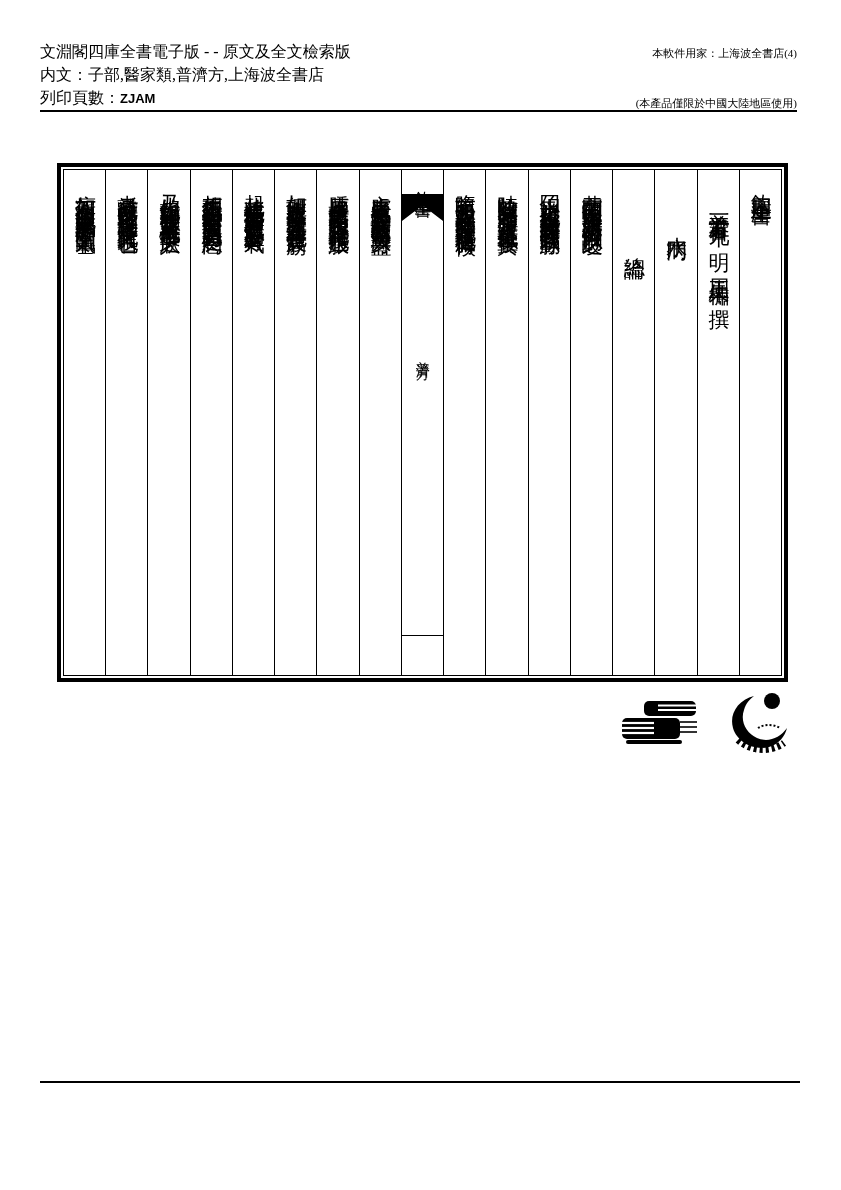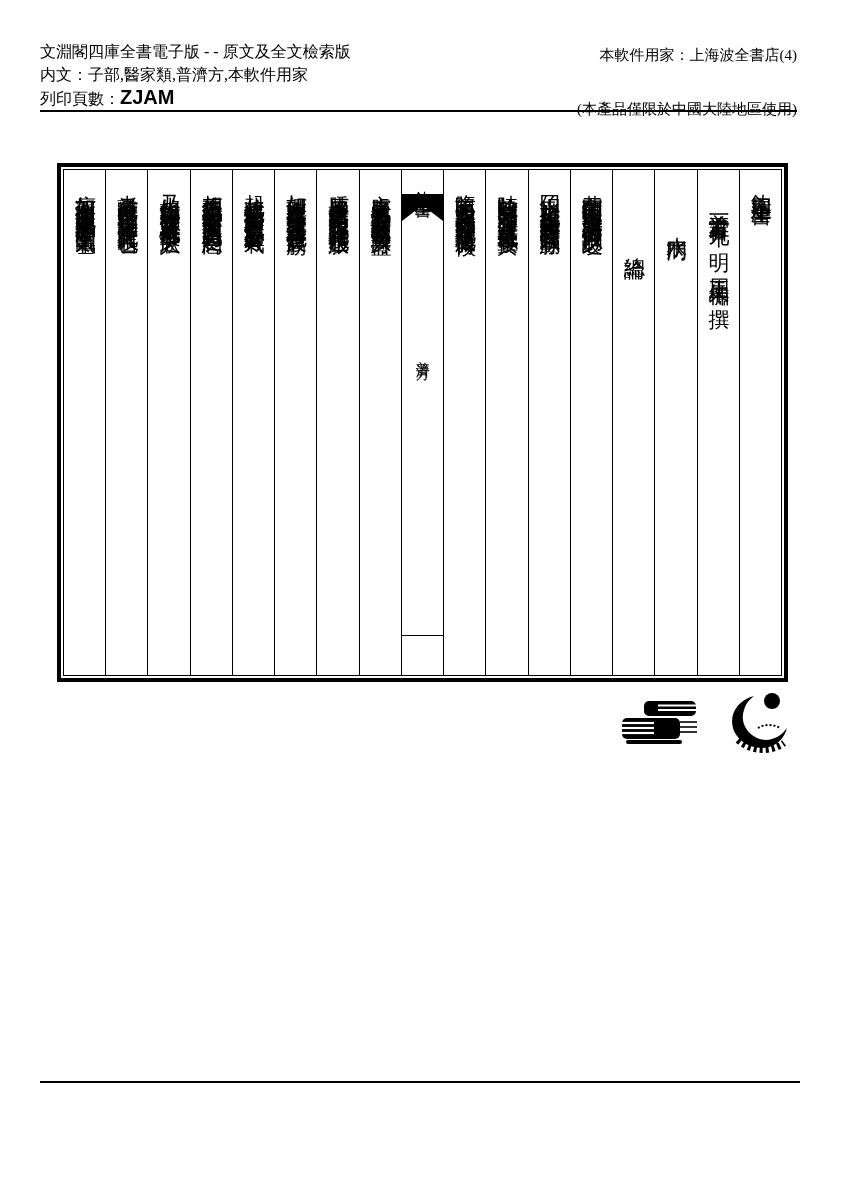--- a/index.html
+++ b/index.html
@@ -9,23 +9,23 @@
     width: 841px;
     height: 1094px;
     background: #ffffff;
     color: #000;
     font-family: "Liberation Serif", serif;
     overflow: hidden;
   }
 
   
   .header-left  { position: absolute; left: 40px;  top: 40px;  font-size: 16px; line-height: 23px; }
-  .header-right { position: absolute; right: 44px; top: 46px;  font-size: 15px; text-align: right; }
+  .header-right { position: absolute; right: 44px; top: 46px;  font-size: 11px; text-align: right; }
   .header-right .hr-line2 { margin-top: 35px; }
-  .latin { font-family: "Liberation Sans", sans-serif; font-weight: bold; font-size: 20px; }
+  .latin { font-family: "Liberation Sans", sans-serif; font-weight: bold; font-size: 13px; }
   .rule-top    { position: absolute; left: 40px; top: 110px;  width: 757px; height: 2px; background: #000; }
 
   
   .folio {
     position: absolute; left: 57px; top: 163px;
     width: 731px; height: 519px;
     border: 4px solid #000;
     padding: 2px;
     background: #fff;
   }
@@ -77,21 +77,21 @@
   .rule-bottom { position: absolute; left: 40px; top: 1081px; width: 760px; height: 2px; background: #000; }
   .footer-text { position: absolute; left: 40px; top: 1087px; font-size: 16px; line-height: 22px; }
 </style>
 </head>
 <body>
 
 <div class="page">
 
   <div class="header-left">
     <div>文淵閣四庫全書電子版 - - 原文及全文檢索版</div>
-    <div>内文：子部,醫家類,普濟方,本軟件用家</div>
+    <div>内文：子部,醫家類,普濟方,上海波全書店</div>
     <div><span>列印頁數：</span><span class="latin">ZJAM</span></div>
   </div>
   <div class="header-right">
     <div>本軟件用家：上海波全書店(4)</div>
     <div class="hr-line2">(本產品僅限於中國大陸地區使用)</div>
   </div>
   <div class="rule-top"></div>
 
   <div class="folio">
     <div class="folio-inner">

